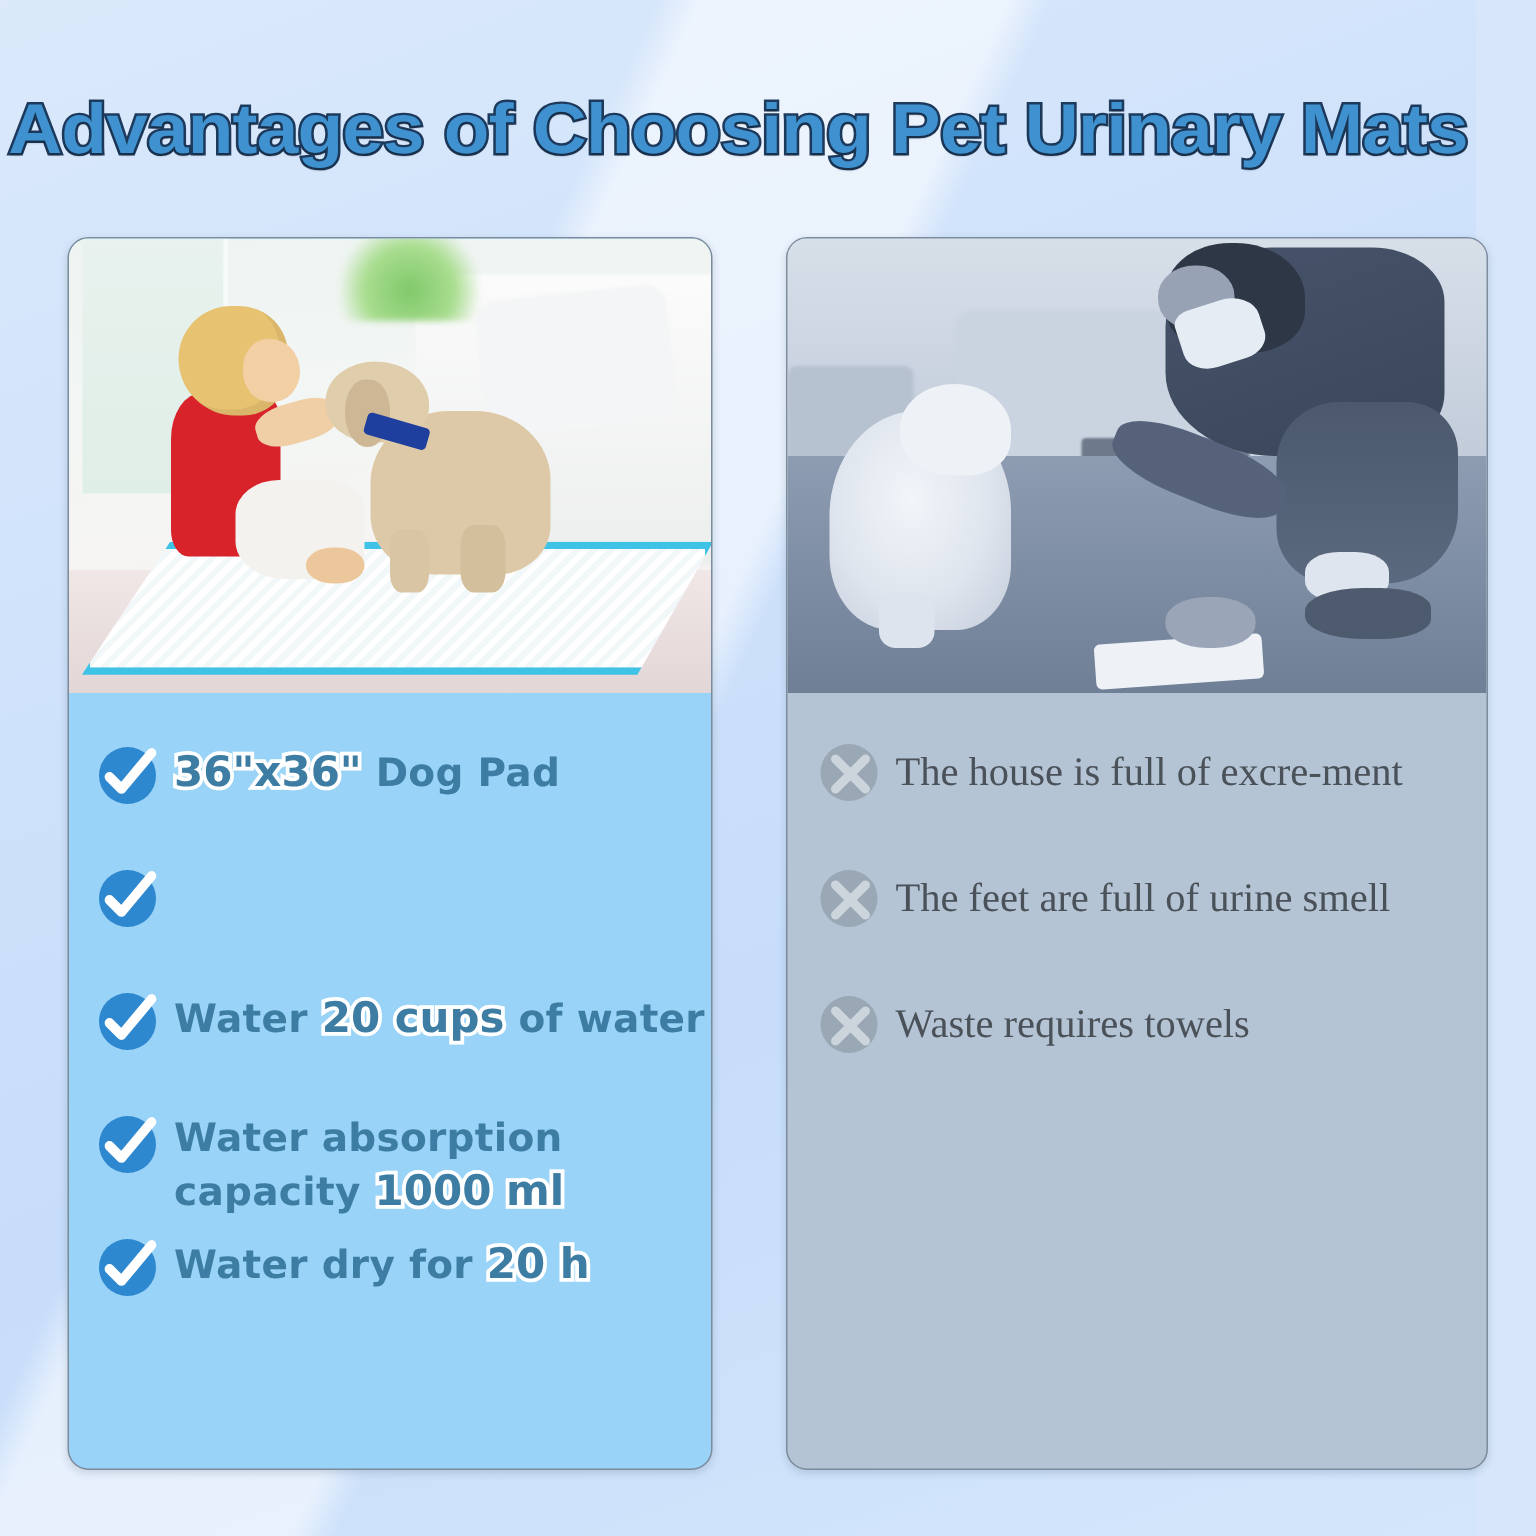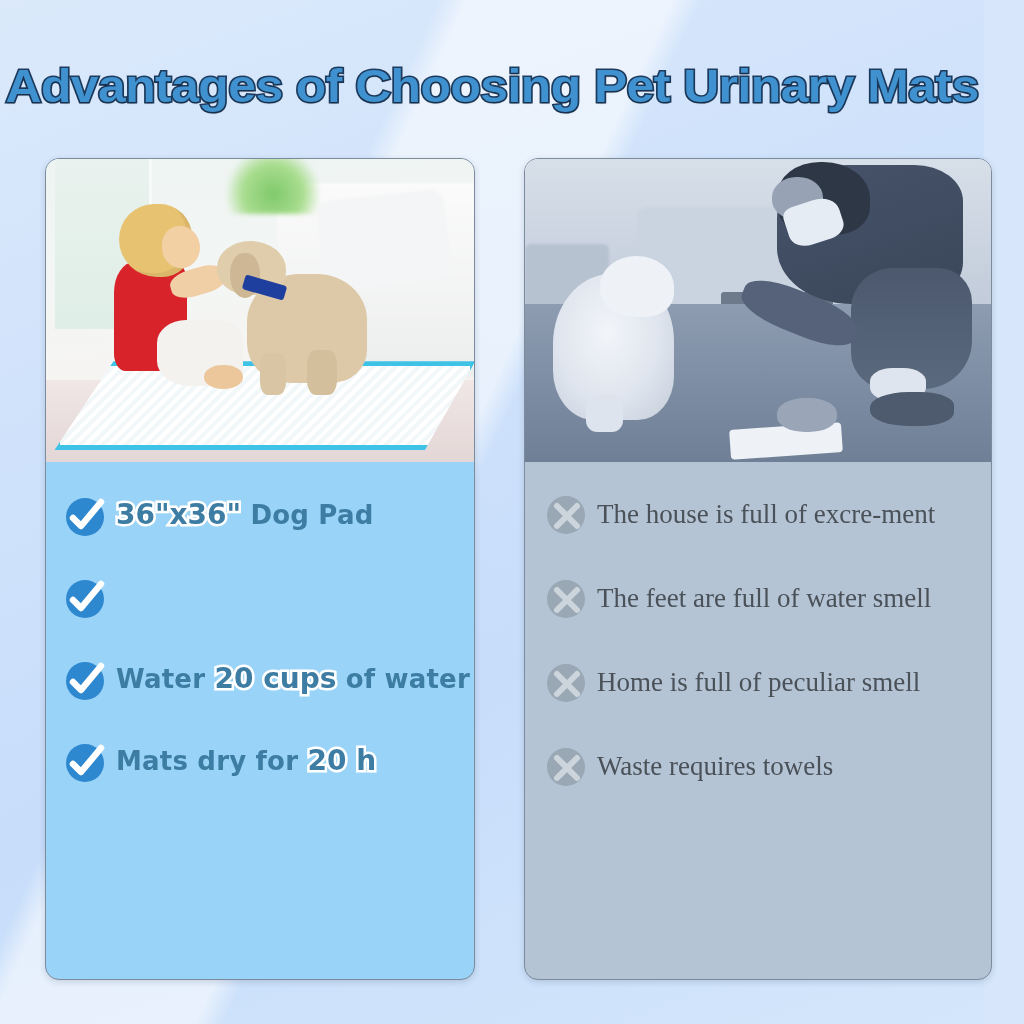--- a/index.html
+++ b/index.html
@@ -193,29 +193,38 @@
       <li class="row">
         <span class="ico">
           <span class="disc"></span>
           <svg viewBox="0 0 42 42">
               <path d="M9 22 L17 30 L37 6" fill="none" stroke="#ffffff" stroke-width="6.5" stroke-linecap="round" stroke-linejoin="round"></path>
             </svg>
         </span>
         <span class="txt"><span>Water </span><span class="hl">20 cups</span><span> of water</span></span>
       </li>
 
-
-      <li class="row">
-        <span class="ico">
-          <span class="disc"></span>
-          <svg viewBox="0 0 42 42">
-              <path d="M9 22 L17 30 L37 6" fill="none" stroke="#ffffff" stroke-width="6.5" stroke-linecap="round" stroke-linejoin="round"></path>
-            </svg>
-        </span>
-        <span class="txt"><span>Mats dry for </span><span class="hl">20 h</span></span>
+      <li class="row">
+        <span class="ico">
+          <span class="disc"></span>
+          <svg viewBox="0 0 42 42">
+              <path d="M9 22 L17 30 L37 6" fill="none" stroke="#ffffff" stroke-width="6.5" stroke-linecap="round" stroke-linejoin="round"></path>
+            </svg>
+        </span>
+        <span class="txt"><span>Water absorption capacity </span><span class="hl">1000 ml</span></span>
+      </li>
+
+      <li class="row">
+        <span class="ico">
+          <span class="disc"></span>
+          <svg viewBox="0 0 42 42">
+              <path d="M9 22 L17 30 L37 6" fill="none" stroke="#ffffff" stroke-width="6.5" stroke-linecap="round" stroke-linejoin="round"></path>
+            </svg>
+        </span>
+        <span class="txt"><span>Water dry for </span><span class="hl">20 h</span></span>
       </li>
     </ul>
   </div>
 
   <div class="card right">
 
     <div class="photo right-photo">
       <div class="ph rp-wall"></div>
       <div class="ph rp-chair"></div>
       <div class="ph rp-sofa"></div>
@@ -246,30 +255,21 @@
         </span>
         <span class="txt">The house is full of excre-ment</span>
       </li>
       <li class="row">
         <span class="ico">
           <span class="disc"></span>
           <svg viewBox="0 0 42 42">
               <path d="M12 12 L32 32 M32 12 L12 32" fill="none" stroke="#ccd4dc" stroke-width="6" stroke-linecap="round"></path>
             </svg>
         </span>
-        <span class="txt">The feet are full of water smell</span>
-      </li>
-      <li class="row">
-        <span class="ico">
-          <span class="disc"></span>
-          <svg viewBox="0 0 42 42">
-              <path d="M12 12 L32 32 M32 12 L12 32" fill="none" stroke="#ccd4dc" stroke-width="6" stroke-linecap="round"></path>
-            </svg>
-        </span>
-        <span class="txt">Home is full of peculiar smell</span>
+        <span class="txt">The feet are full of urine smell</span>
       </li>
       <li class="row">
         <span class="ico">
           <span class="disc"></span>
           <svg viewBox="0 0 42 42">
               <path d="M12 12 L32 32 M32 12 L12 32" fill="none" stroke="#ccd4dc" stroke-width="6" stroke-linecap="round"></path>
             </svg>
         </span>
         <span class="txt">Waste requires towels</span>
       </li>

